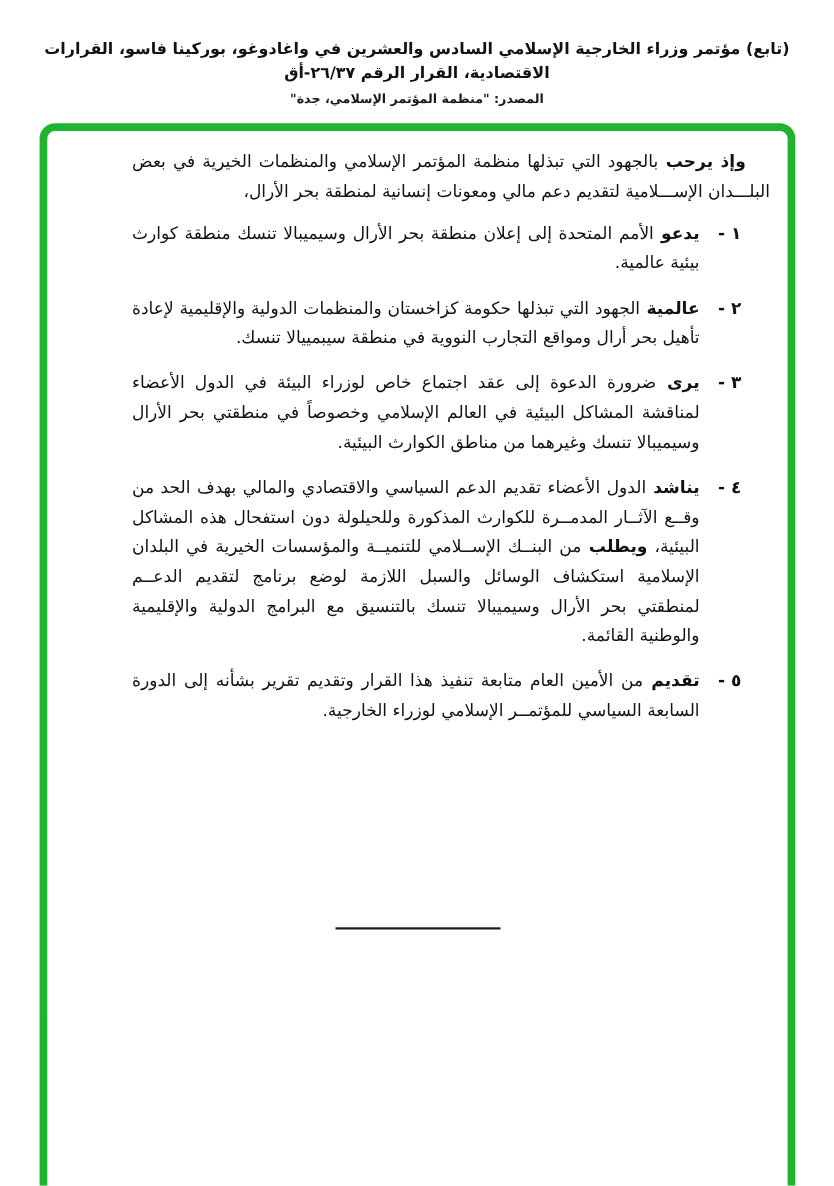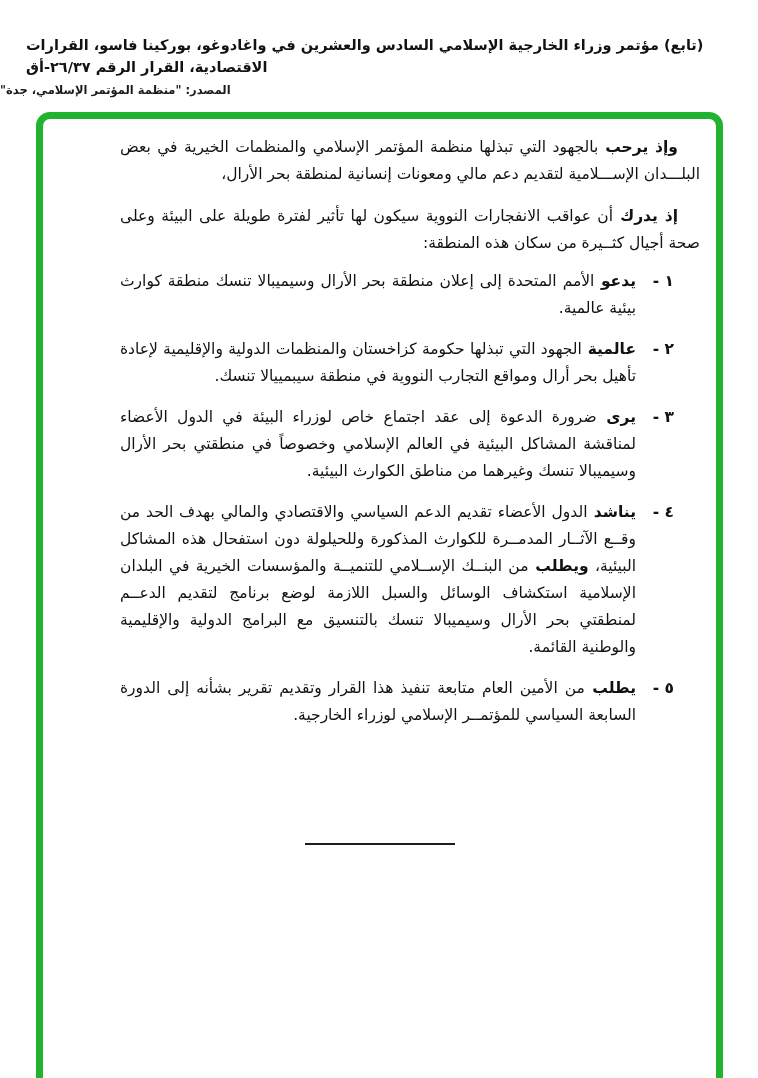--- a/index.html
+++ b/index.html
@@ -11,21 +11,21 @@
   .page {
     position: relative;
     width: 758px;
     height: 1078px;
     background: #ffffff;
     overflow: hidden;
     color: #141414;
   }
   .header {
     direction: rtl;
-    text-align: left;
+    text-align: center;
     padding-top: 34px;
   }
   .header-line1 {
     font-size: 14.5px;
     font-weight: bold;
     line-height: 22px;
     padding: 0 26px;
     letter-spacing: 0px;
     color: #121212;
   }
@@ -102,42 +102,41 @@
 
   <div class="header">
     <div class="header-line1">(تابع) مؤتمر وزراء الخارجية الإسلامي السادس والعشرين في واغادوغو، بوركينا فاسو، القرارات الاقتصادية، القرار الرقم ٢٦/٣٧-أق</div>
     <div class="header-line2">المصدر:  "منظمة المؤتمر الإسلامي، جدة"</div>
   </div>
 
   <div class="frame" style="border-color: rgb(31, 179, 46);">
     <div class="content">
       <div id="paragraphs">
           <div class="para"><span class="lead">وإذ يرحب </span><span class="body-text">بالجهود التي تبذلها منظمة المؤتمر الإسلامي والمنظمات الخيرية في بعض البلـــدان الإســـلامية لتقديم دعم مالي ومعونات إنسانية لمنطقة بحر الأرال،</span></div>
-          <div class="para"><span class="lead">إذ يدرك </span><span class="body-text">أن عواقب الانفجارات النووية سيكون لها تأثير لفترة طويلة على البيئة وعلى صحة أجيال كثــيرة من سكان هذه المنطقة:</span></div>
         </div>
       <div class="list" id="items">
           <div class="item">
             <div class="item-num">١ -</div>
             <div class="item-text"><span class="lead">يدعو </span><span class="body-text">الأمم المتحدة إلى إعلان منطقة بحر الأرال وسيميبالا تنسك منطقة كوارث بيئية عالمية.</span></div>
           </div>
           <div class="item">
             <div class="item-num">٢ -</div>
             <div class="item-text"><span class="lead">عالمية </span><span class="body-text">الجهود التي تبذلها حكومة كزاخستان والمنظمات الدولية والإقليمية لإعادة تأهيل بحر أرال ومواقع التجارب النووية في منطقة سيبمييالا تنسك.</span></div>
           </div>
           <div class="item">
             <div class="item-num">٣ -</div>
             <div class="item-text"><span class="lead">يرى </span><span class="body-text">ضرورة الدعوة إلى عقد اجتماع خاص لوزراء البيئة في الدول الأعضاء لمناقشة المشاكل البيئية في العالم الإسلامي وخصوصاً في منطقتي بحر الأرال وسيميبالا تنسك وغيرهما من مناطق الكوارث البيئية.</span></div>
           </div>
           <div class="item">
             <div class="item-num">٤ -</div>
             <div class="item-text"><span class="lead">يناشد </span><span class="body-text">الدول الأعضاء تقديم الدعم السياسي والاقتصادي والمالي بهدف الحد من وقــع الآثــار المدمــرة للكوارث المذكورة وللحيلولة دون استفحال هذه المشاكل البيئية، </span><span class="lead">ويطلب </span><span class="body-text">من البنــك الإســلامي للتنميــة والمؤسسات الخيرية في البلدان الإسلامية استكشاف الوسائل والسبل اللازمة لوضع برنامج لتقديم الدعــم لمنطقتي بحر الأرال وسيميبالا تنسك بالتنسيق مع البرامج الدولية والإقليمية والوطنية القائمة.</span></div>
           </div>
           <div class="item">
             <div class="item-num">٥ -</div>
-            <div class="item-text"><span class="lead">يطلب </span><span class="body-text">من الأمين العام متابعة تنفيذ هذا القرار وتقديم تقرير بشأنه إلى الدورة السابعة السياسي للمؤتمــر الإسلامي لوزراء الخارجية.</span></div>
+            <div class="item-text"><span class="lead">تقديم </span><span class="body-text">من الأمين العام متابعة تنفيذ هذا القرار وتقديم تقرير بشأنه إلى الدورة السابعة السياسي للمؤتمــر الإسلامي لوزراء الخارجية.</span></div>
           </div>
         </div>
     </div>
     <div class="separator"></div>
   </div>
 
   <div class="page-number">٢</div>
 
 </div>
 

